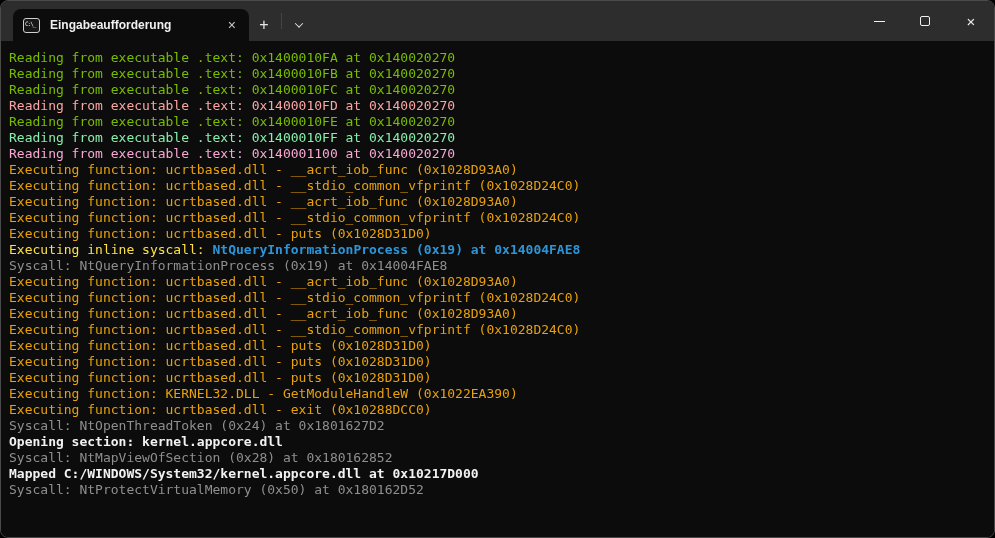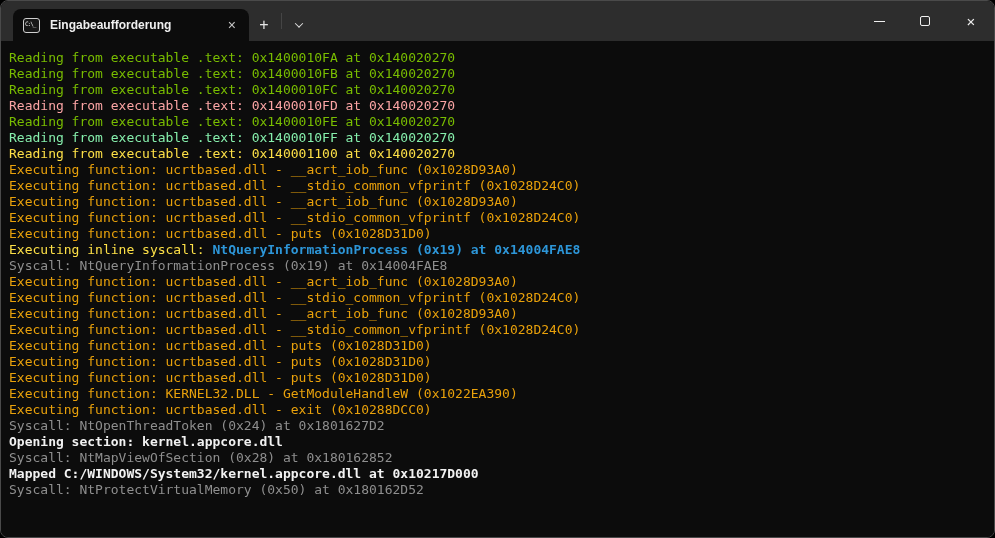--- a/index.html
+++ b/index.html
@@ -155,21 +155,21 @@
   </div>
 
   <div class="content">
     <div>
         <div class="line"><span style="color: rgb(121, 189, 0);">Reading from executable .text: 0x1400010FA at 0x140020270</span></div>
         <div class="line"><span style="color: rgb(121, 189, 0);">Reading from executable .text: 0x1400010FB at 0x140020270</span></div>
         <div class="line"><span style="color: rgb(121, 189, 0); text-align: right;">Reading from executable .text: 0x1400010FC at 0x140020270</span></div>
         <div class="line"><span style="color: #fca5a5;">Reading from executable .text: 0x1400010FD at 0x140020270</span></div>
         <div class="line"><span style="color: rgb(121, 189, 0);">Reading from executable .text: 0x1400010FE at 0x140020270</span></div>
         <div class="line"><span style="color: #86efac;">Reading from executable .text: 0x1400010FF at 0x140020270</span></div>
-        <div class="line"><span style="color: #fde047;">Reading from executable .text: 0x140001100 at 0x140020270</span></div>
+        <div class="line"><span style="color: #f9a8d4;">Reading from executable .text: 0x140001100 at 0x140020270</span></div>
         <div class="line"><span style="color: rgb(233, 161, 11);">Executing function: ucrtbased.dll - __acrt_iob_func (0x1028D93A0)</span></div>
         <div class="line"><span style="color: rgb(233, 161, 11);">Executing function: ucrtbased.dll - __stdio_common_vfprintf (0x1028D24C0)</span></div>
         <div class="line"><span style="color: rgb(233, 161, 11);">Executing function: ucrtbased.dll - __acrt_iob_func (0x1028D93A0)</span></div>
         <div class="line"><span style="color: rgb(233, 161, 11);">Executing function: ucrtbased.dll - __stdio_common_vfprintf (0x1028D24C0)</span></div>
         <div class="line"><span style="color: rgb(233, 161, 11);">Executing function: ucrtbased.dll - puts (0x1028D31D0)</span></div>
         <div class="line"><span style="color: #fde047;">Executing inline syscall: </span><span style="color: rgb(45, 150, 216); font-weight: 700;">NtQueryInformationProcess (0x19) at 0x14004FAE8</span></div>
         <div class="line"><span style="color: rgb(143, 143, 143);">Syscall: NtQueryInformationProcess (0x19) at 0x14004FAE8</span></div>
         <div class="line"><span style="color: rgb(233, 161, 11);">Executing function: ucrtbased.dll - __acrt_iob_func (0x1028D93A0)</span></div>
         <div class="line"><span style="color: rgb(233, 161, 11);">Executing function: ucrtbased.dll - __stdio_common_vfprintf (0x1028D24C0)</span></div>
         <div class="line"><span style="color: rgb(233, 161, 11);">Executing function: ucrtbased.dll - __acrt_iob_func (0x1028D93A0)</span></div>

